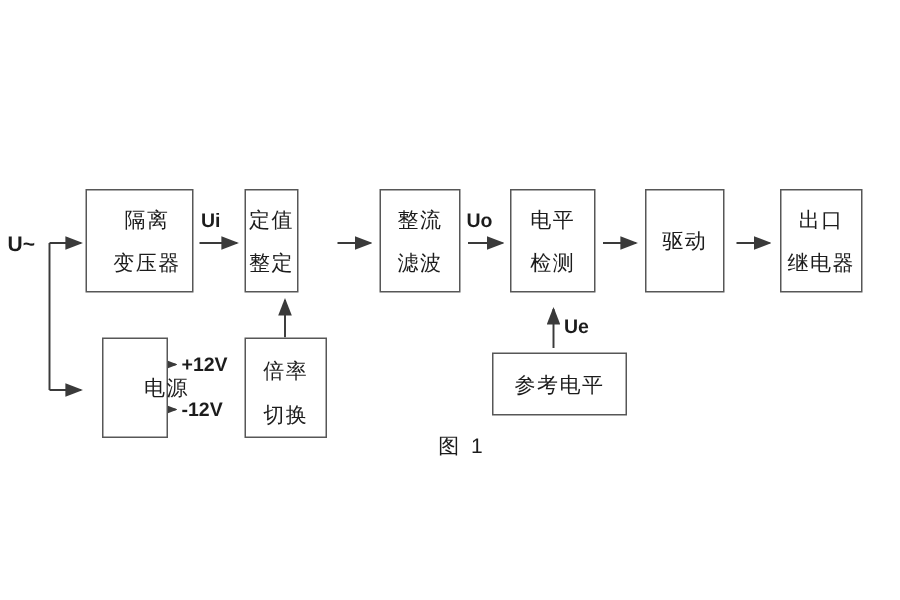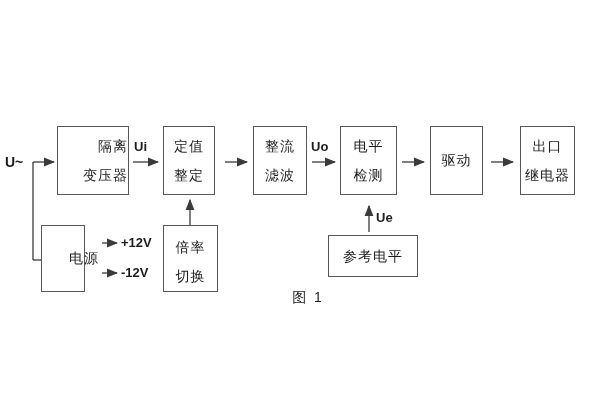--- a/index.html
+++ b/index.html
@@ -18,47 +18,47 @@
     border:1px solid #575757;
     background:#ffffff;
     display:flex;flex-direction:column;
     justify-content:center;align-items:center;
     color:#1c1c1c;
     font-size:14px;
     line-height:29px;
     letter-spacing:1px;
     box-sizing:border-box;
   }
-  .blk.align-left{align-items:flex-end;padding-left:10px;}
+  .blk.align-left{align-items:center;padding-left:10px;}
   .ln{display:block;white-space:nowrap;}
   
   .lbl{
     position:absolute;
     color:#1c1c1c;
     font-size:13px;
     font-weight:bold;
     white-space:nowrap;
     line-height:16px;
   }
   .caption{
     position:absolute;
     left:268px;top:289px;width:80px;
     text-align:center;
     font-size:14px;
     color:#1c1c1c;
     letter-spacing:2px;
   }
   
   #b-isolation {left:57px; top:126px; width:72px; height:69px;}
-  #b-setting   {left:163px;top:126px; width:52px; height:69px;}
+  #b-setting   {left:163px;top:126px; width:36px; height:69px;}
   #b-rectifier {left:253px;top:126px; width:54px; height:69px;}
   #b-level     {left:340px;top:126px; width:57px; height:69px;}
   #b-drive     {left:430px;top:126px; width:53px; height:69px;}
   #b-relay     {left:520px;top:126px; width:55px; height:69px;text-align:center;}
-  #b-power     {left:41px; top:225px; width:24px; height:67px;padding-left:42px;}
+  #b-power     {left:68px; top:225px; width:24px; height:67px;padding-left:42px;}
   #b-ratio     {left:163px;top:225px; width:55px; height:67px;justify-content:flex-end;}
   #b-ref       {left:328px;top:235px; width:90px; height:42px;}
 
   #l-uin   {left:5px;  top:154px;font-size:14px;}
   #l-ui    {left:134px;top:139px;}
   #l-uo    {left:311px;top:139px;}
   #l-ue    {left:376px;top:210px;}
   #l-p12   {left:121px;top:235px;}
   #l-m12   {left:121px;top:265px;}
 </style>

